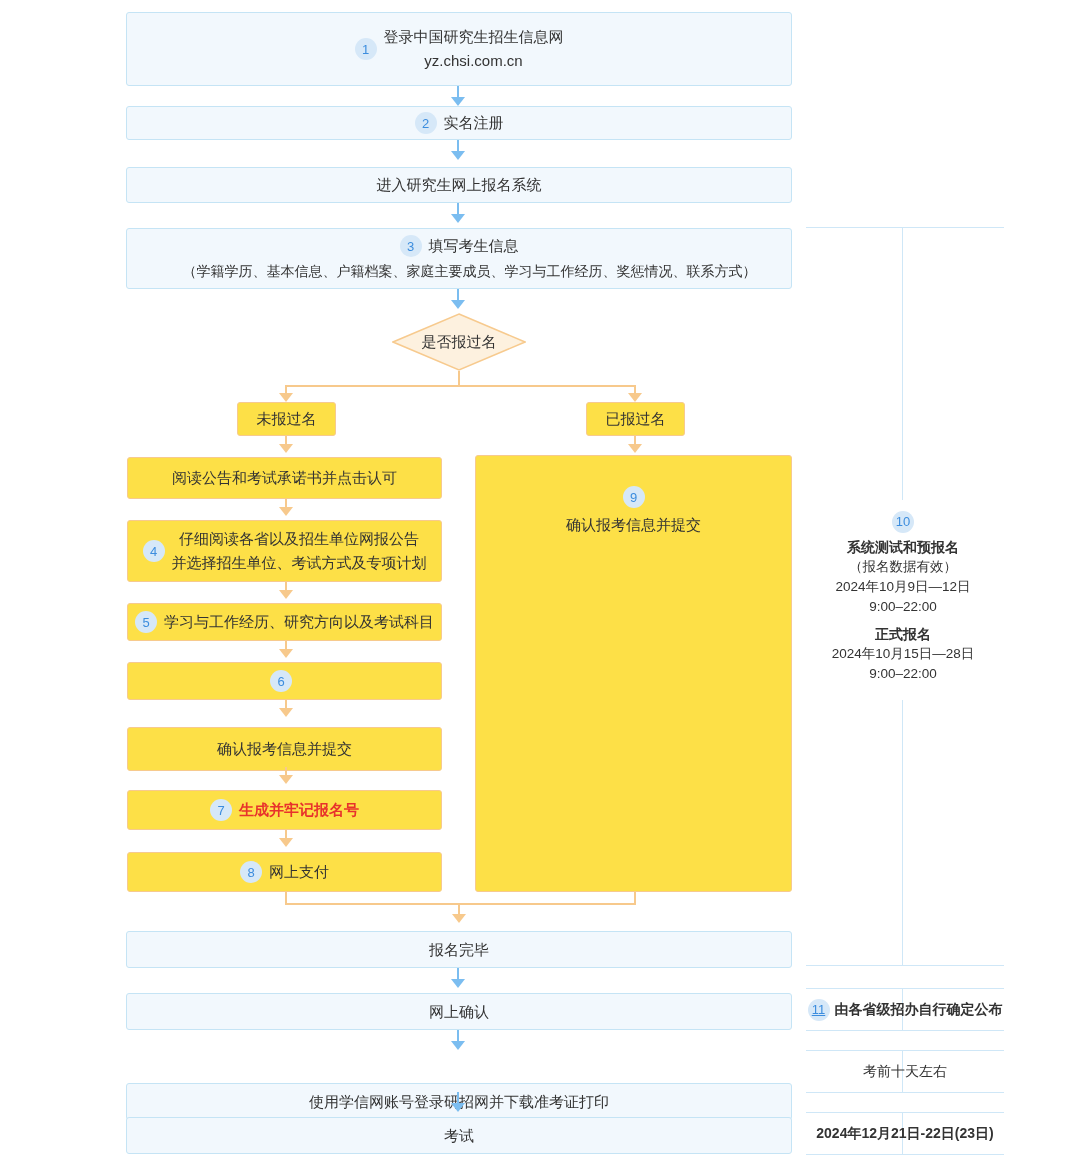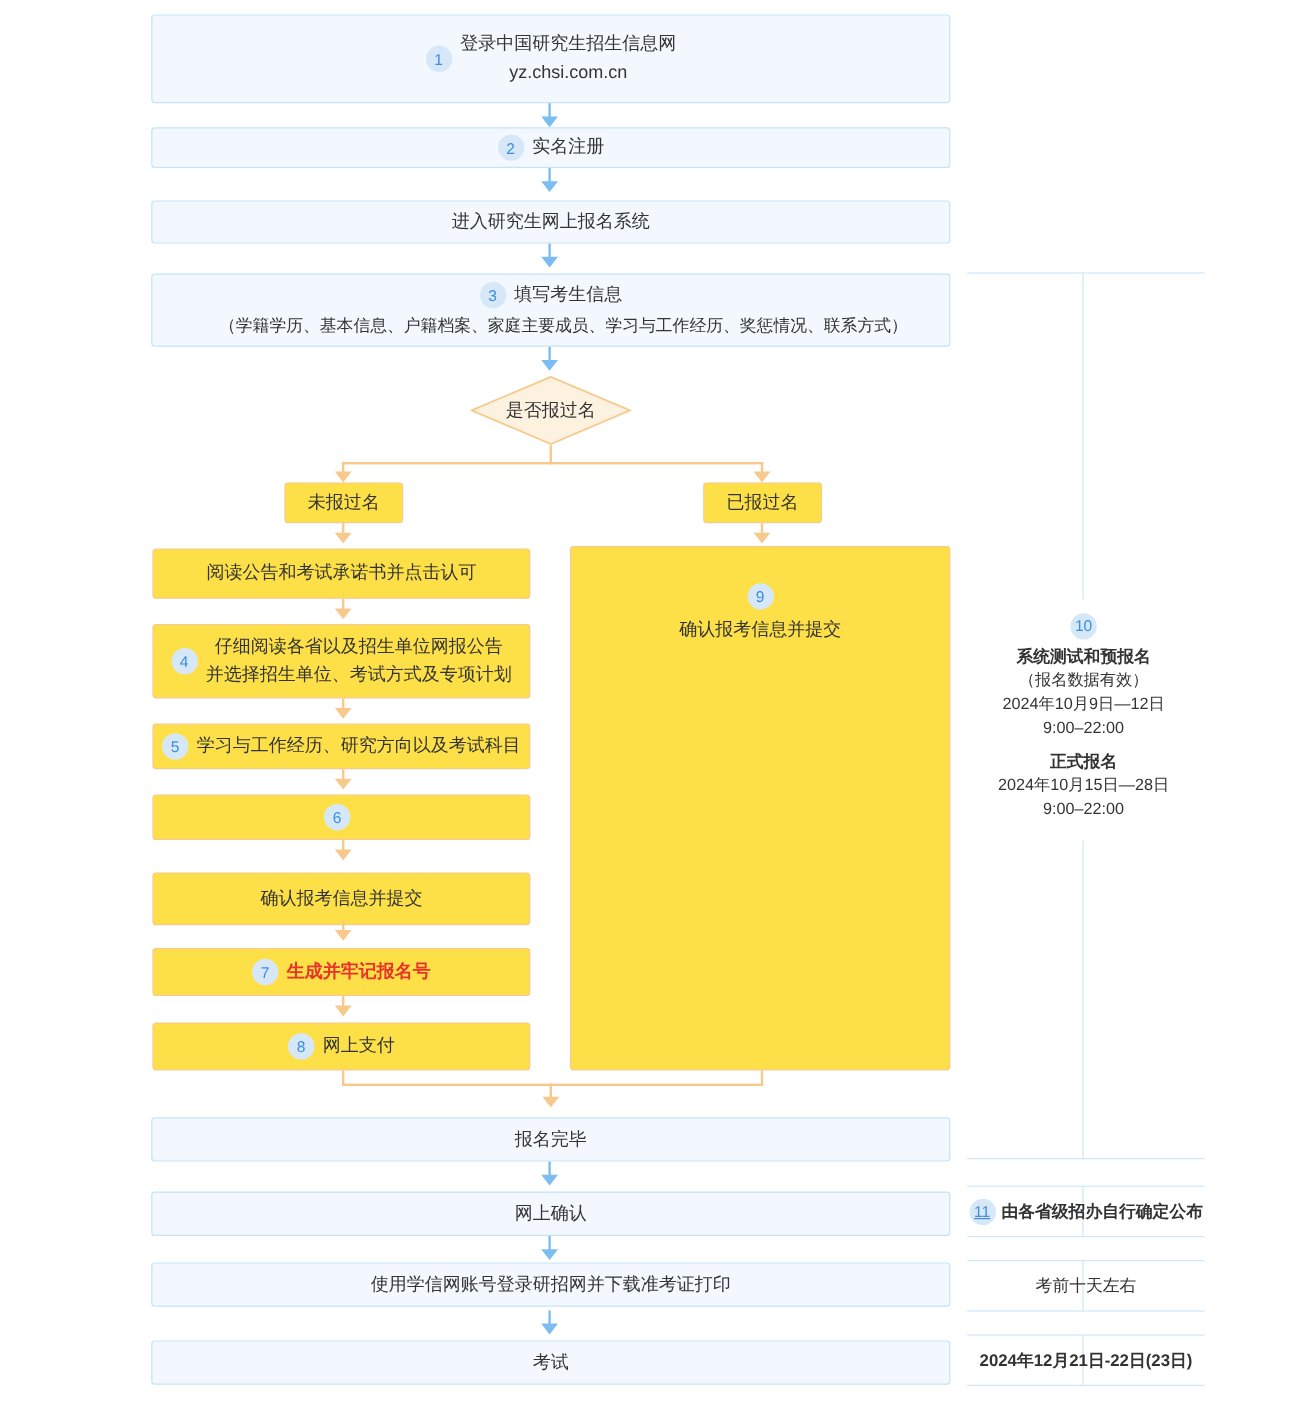--- a/index.html
+++ b/index.html
@@ -205,21 +205,21 @@
   </div>
   <div class="vline blue" style="left:457px;top:968px;height:13px;"></div>
   <div class="arrow blue" style="left:451px;top:979px;"></div>
 
   <div class="node box blue" style="left:126px;top:993px;width:666px;height:37px;">
     <span class="label">网上确认</span>
   </div>
   <div class="vline blue" style="left:457px;top:1030px;height:13px;"></div>
   <div class="arrow blue" style="left:451px;top:1041px;"></div>
 
-  <div class="node box blue" style="left:126px;top:1052px;width:666px;height:37px;">
+  <div class="node box blue" style="left:126px;top:1083px;width:666px;height:37px;">
     <span class="label">使用学信网账号登录研招网并下载准考证打印</span>
   </div>
   <div class="vline blue" style="left:457px;top:1092px;height:13px;"></div>
   <div class="arrow blue" style="left:451px;top:1103px;"></div>
 
   <div class="node box blue" style="left:126px;top:1117px;width:666px;height:37px;">
     <span class="label">考试</span>
   </div>
 
   <div class="rule" style="left:806px;top:227px;width:198px;"></div>

